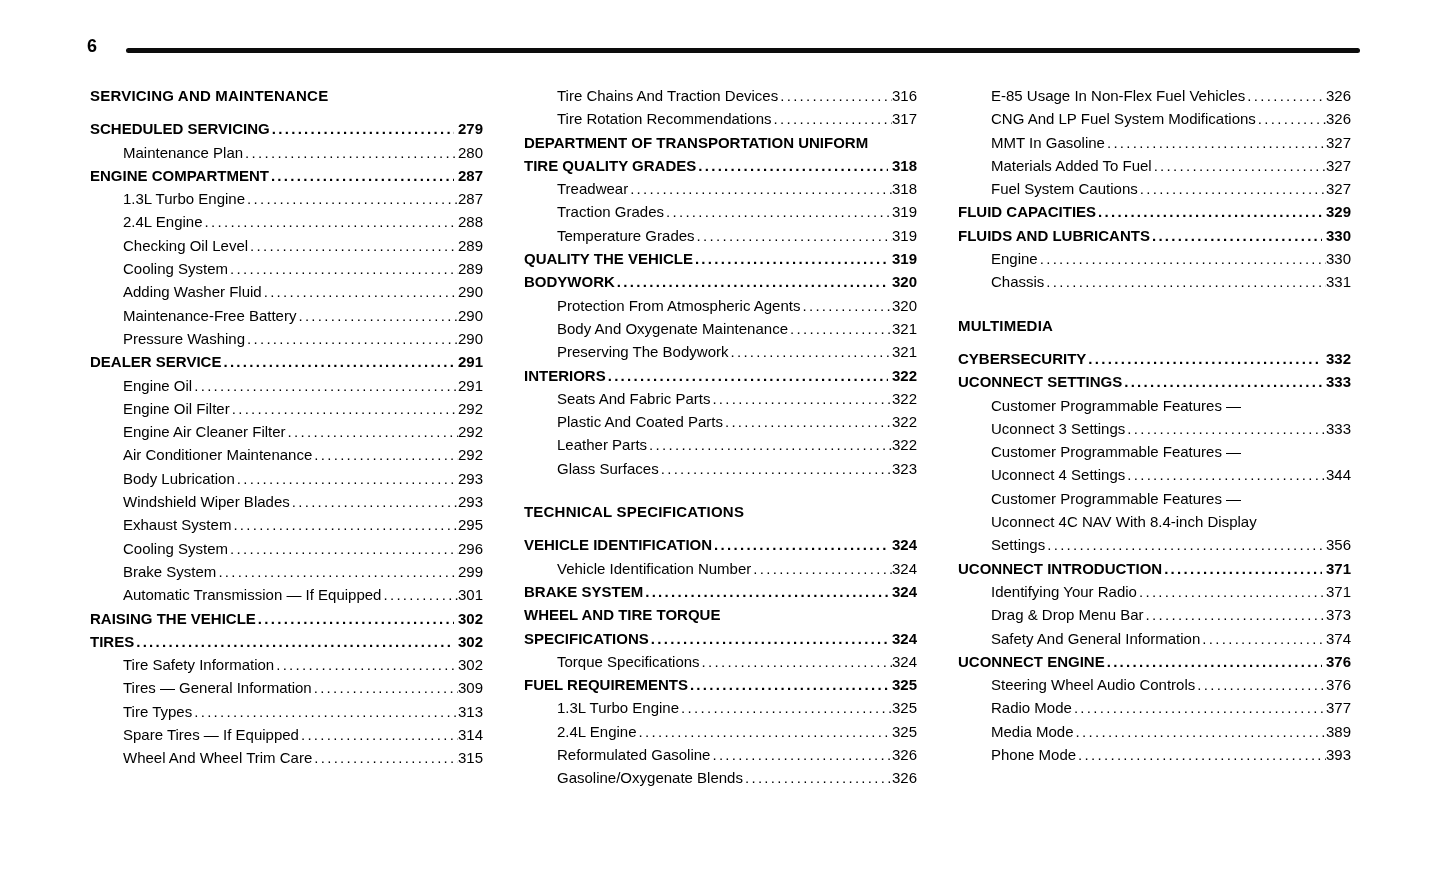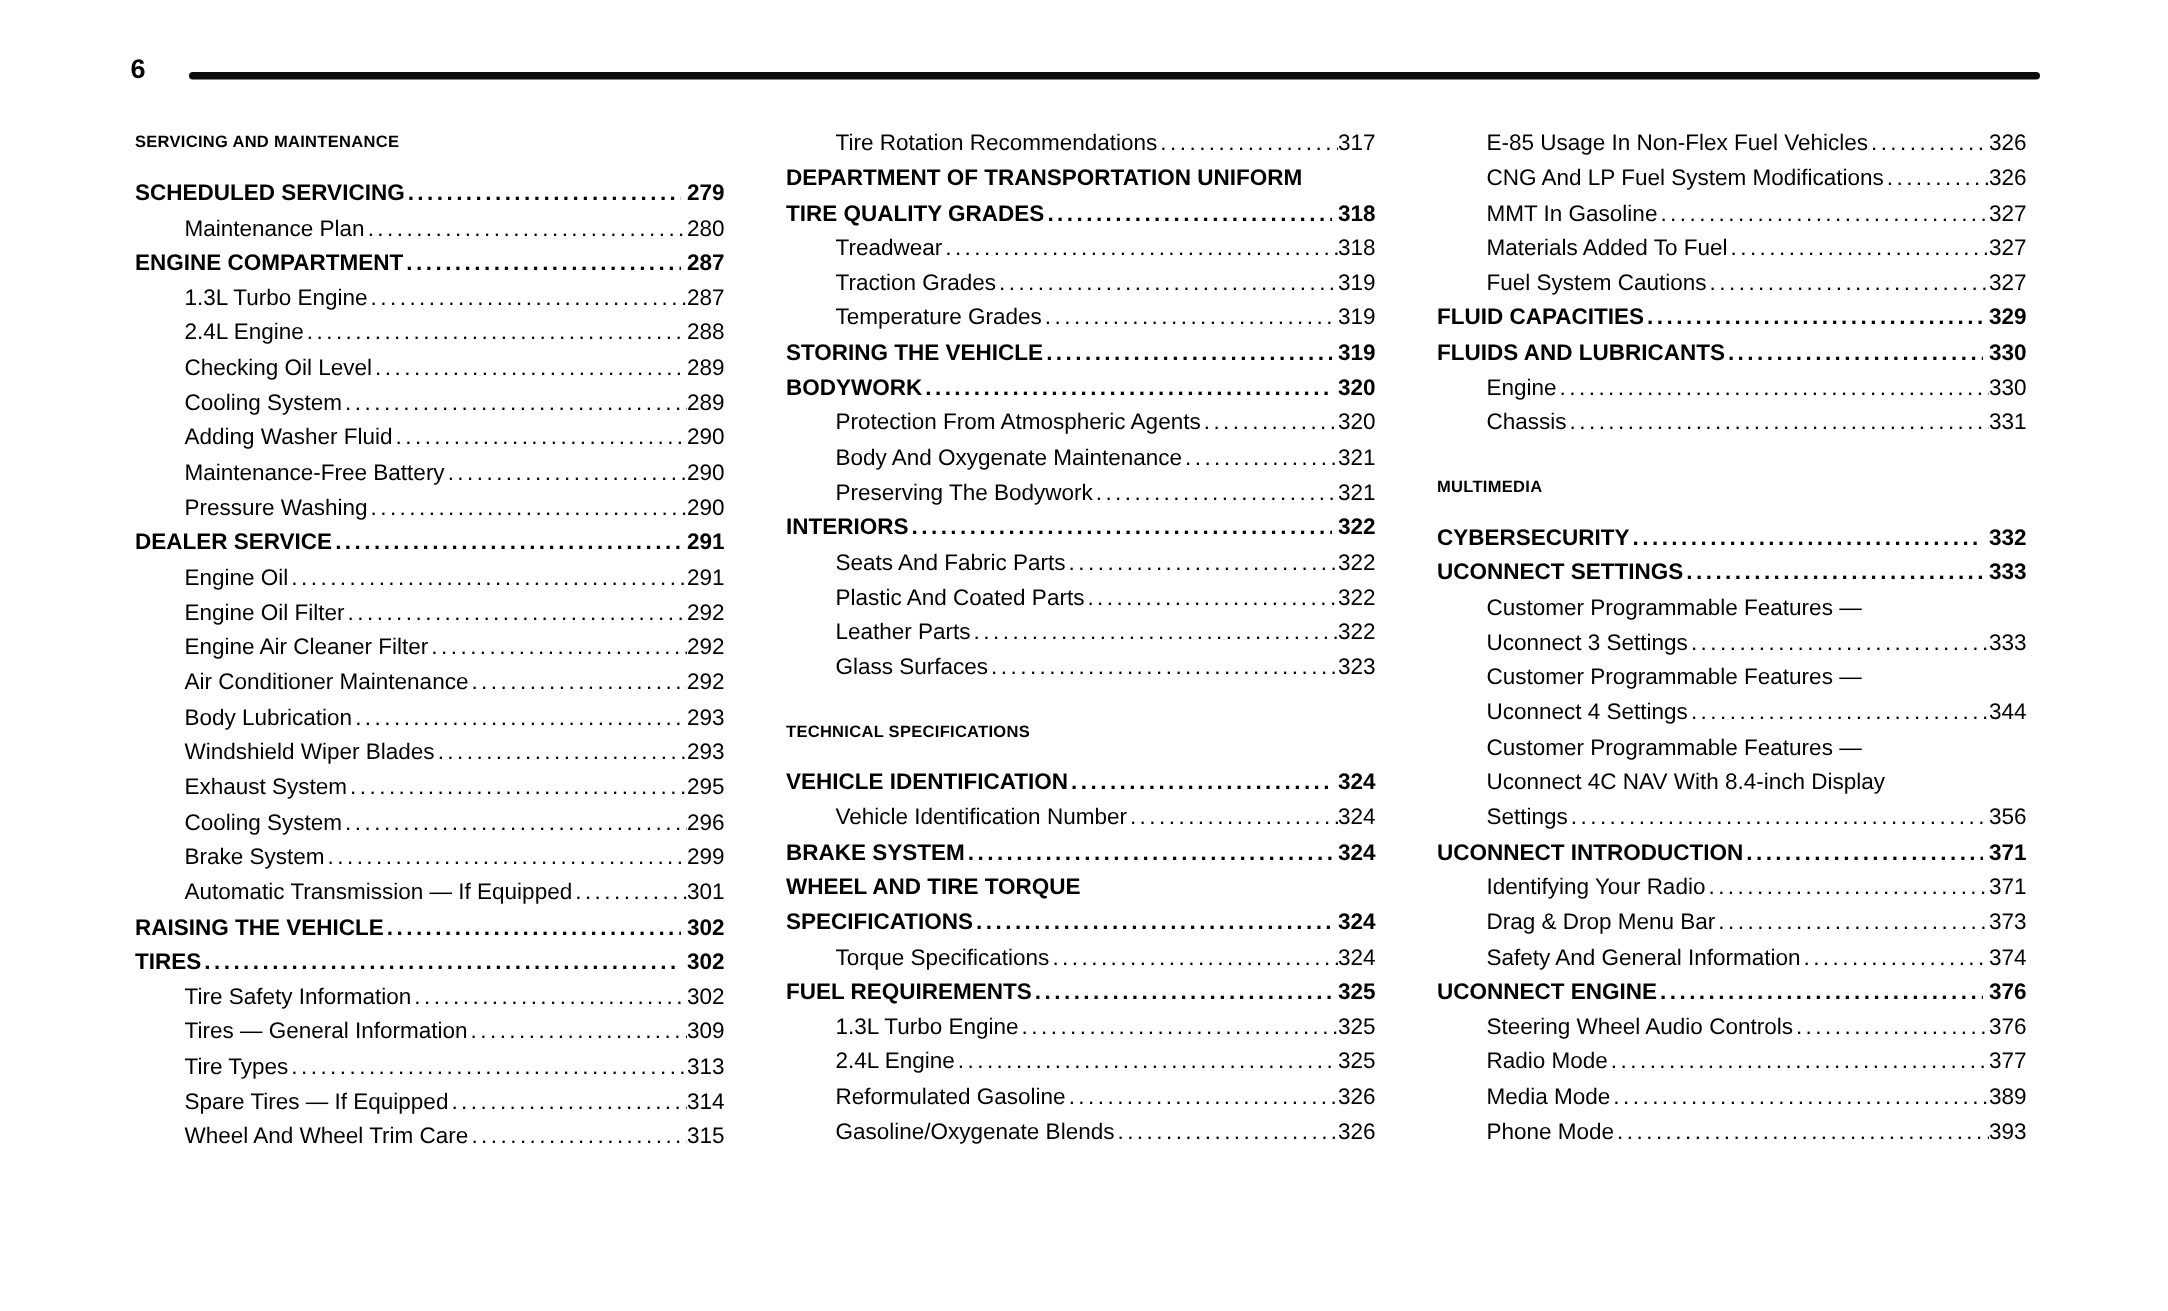--- a/index.html
+++ b/index.html
@@ -21,21 +21,21 @@
     width: 1234px; height: 5px;
     background: #0c0c0c; border-radius: 3px;
   }
   .columns {
     position: absolute; left: 90px; top: 84px;
     width: 1262px;
     display: flex; gap: 41px; align-items: flex-start;
   }
   .col { flex: 0 0 393px; width: 393px; }
   .section-header {
-    font-size: 11px; font-weight: 700;
+    font-size: 15px; font-weight: 700;
     line-height: 23.3px; letter-spacing: 0.2px;
     margin: 20px 0 10px 0; white-space: nowrap;
   }
   .col > .section-header:first-child { margin-top: 0; }
   .row { font-size: 15px; line-height: 23.3px; }
   .pre-line { white-space: nowrap; }
   .entry { display: flex; align-items: baseline; }
   .bold { font-weight: 700; }
   .ind { padding-left: 33px; }
   .lbl { white-space: nowrap; flex: 0 0 auto; }
@@ -193,20 +193,25 @@
           <span class="pg">314</span>
         </div>
         <div class="row entry ind">
           <span class="lbl">Wheel And Wheel Trim Care</span>
           <span class="dots"></span>
           <span class="pg">315</span>
         </div>
       </div>
     <div class="col">
         <div class="row entry ind">
+          <span class="lbl">Tire Chains And Traction Devices</span>
+          <span class="dots"></span>
+          <span class="pg">316</span>
+        </div>
+        <div class="row entry ind">
           <span class="lbl">Tire Rotation Recommendations</span>
           <span class="dots"></span>
           <span class="pg">317</span>
         </div>
         <div class="row pre-line bold">DEPARTMENT OF TRANSPORTATION UNIFORM</div>
         <div class="row entry bold">
           <span class="lbl">TIRE QUALITY GRADES</span>
           <span class="dots"></span>
           <span class="pg">318</span>
         </div>
@@ -219,21 +224,21 @@
           <span class="lbl">Traction Grades</span>
           <span class="dots"></span>
           <span class="pg">319</span>
         </div>
         <div class="row entry ind">
           <span class="lbl">Temperature Grades</span>
           <span class="dots"></span>
           <span class="pg">319</span>
         </div>
         <div class="row entry bold">
-          <span class="lbl">STORING THE VEHICLE</span>
+          <span class="lbl">QUALITY THE VEHICLE</span>
           <span class="dots"></span>
           <span class="pg">319</span>
         </div>
         <div class="row entry bold">
           <span class="lbl">BODYWORK</span>
           <span class="dots"></span>
           <span class="pg">320</span>
         </div>
         <div class="row entry ind">
           <span class="lbl">Protection From Atmospheric Agents</span>

